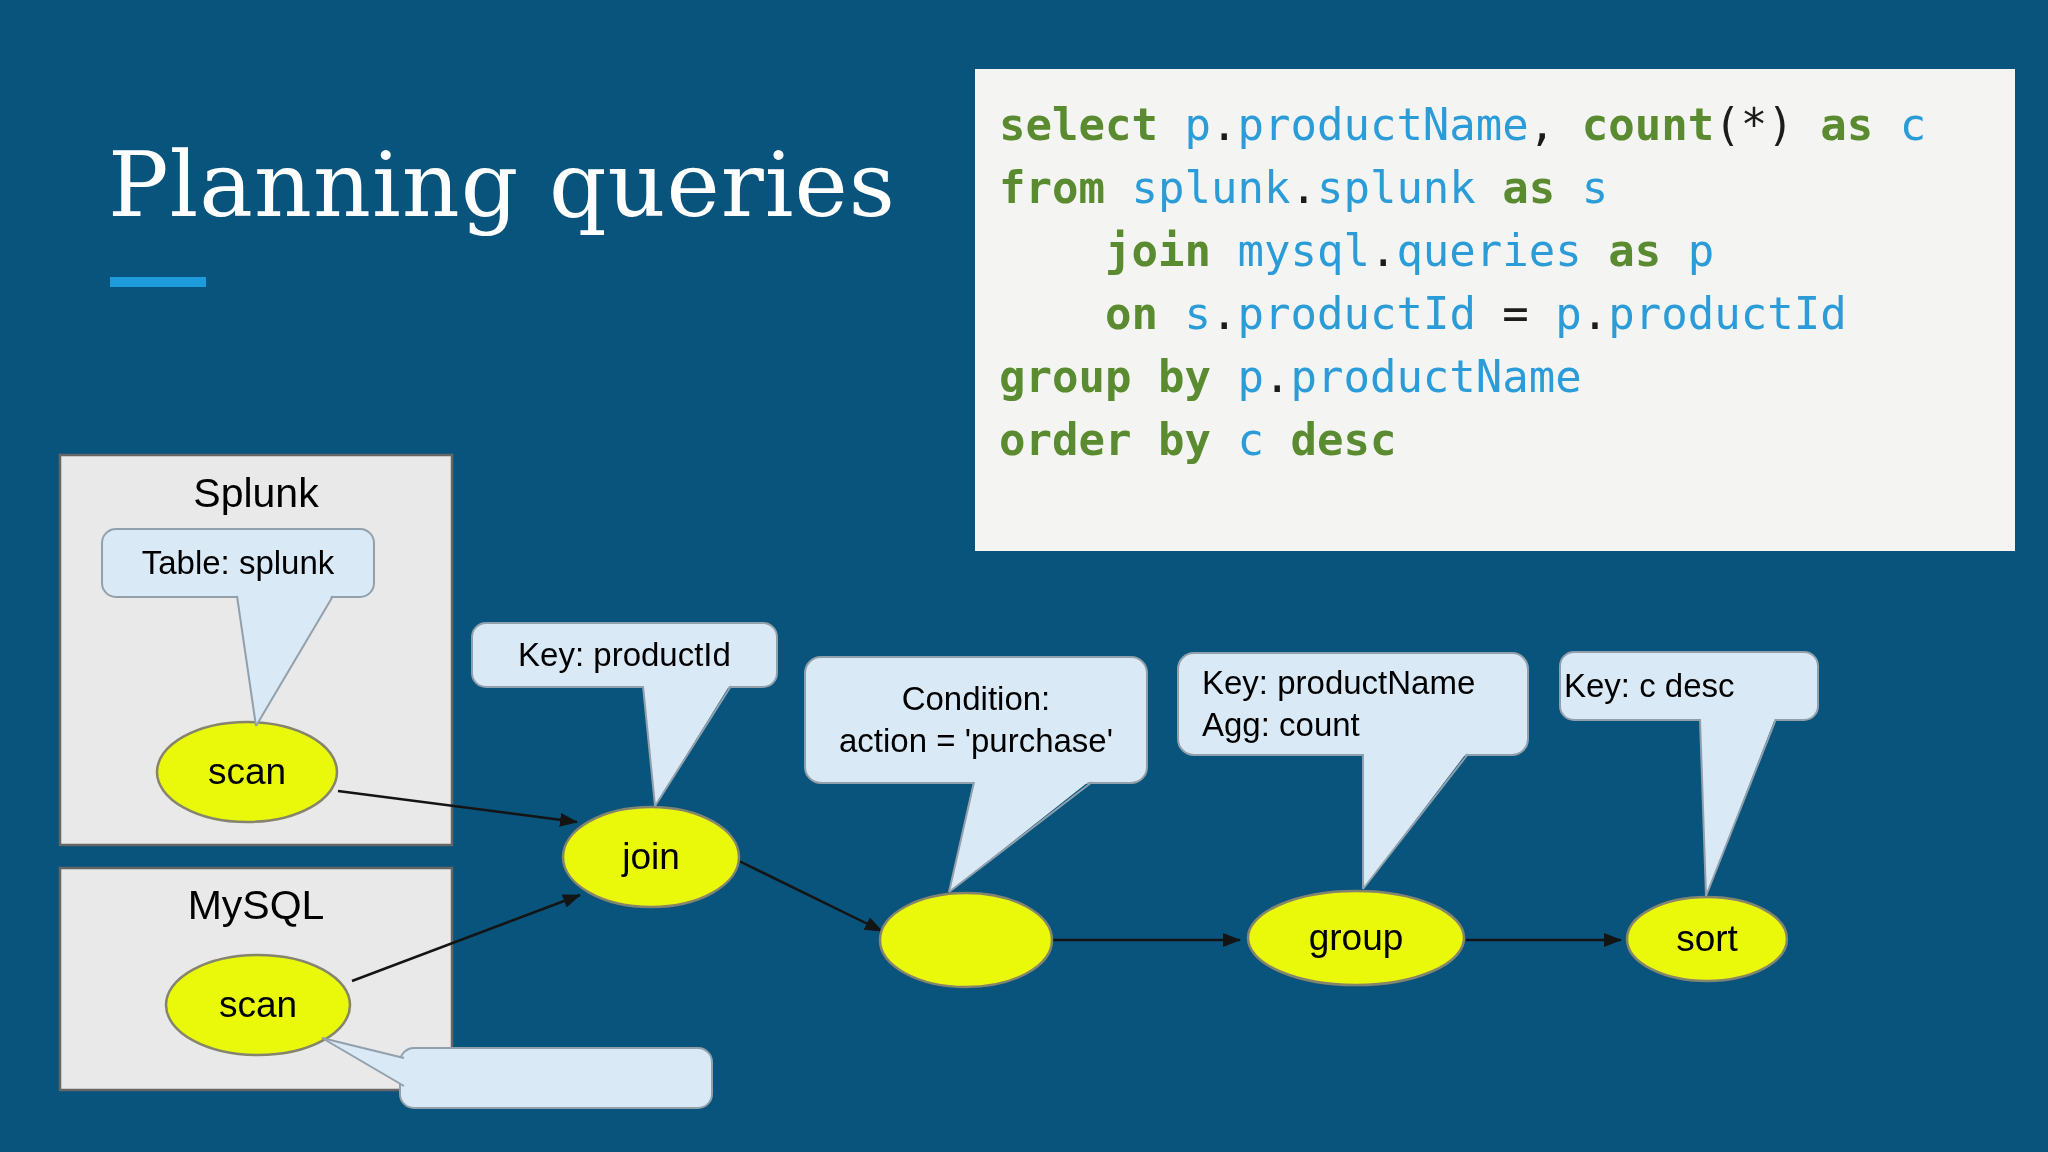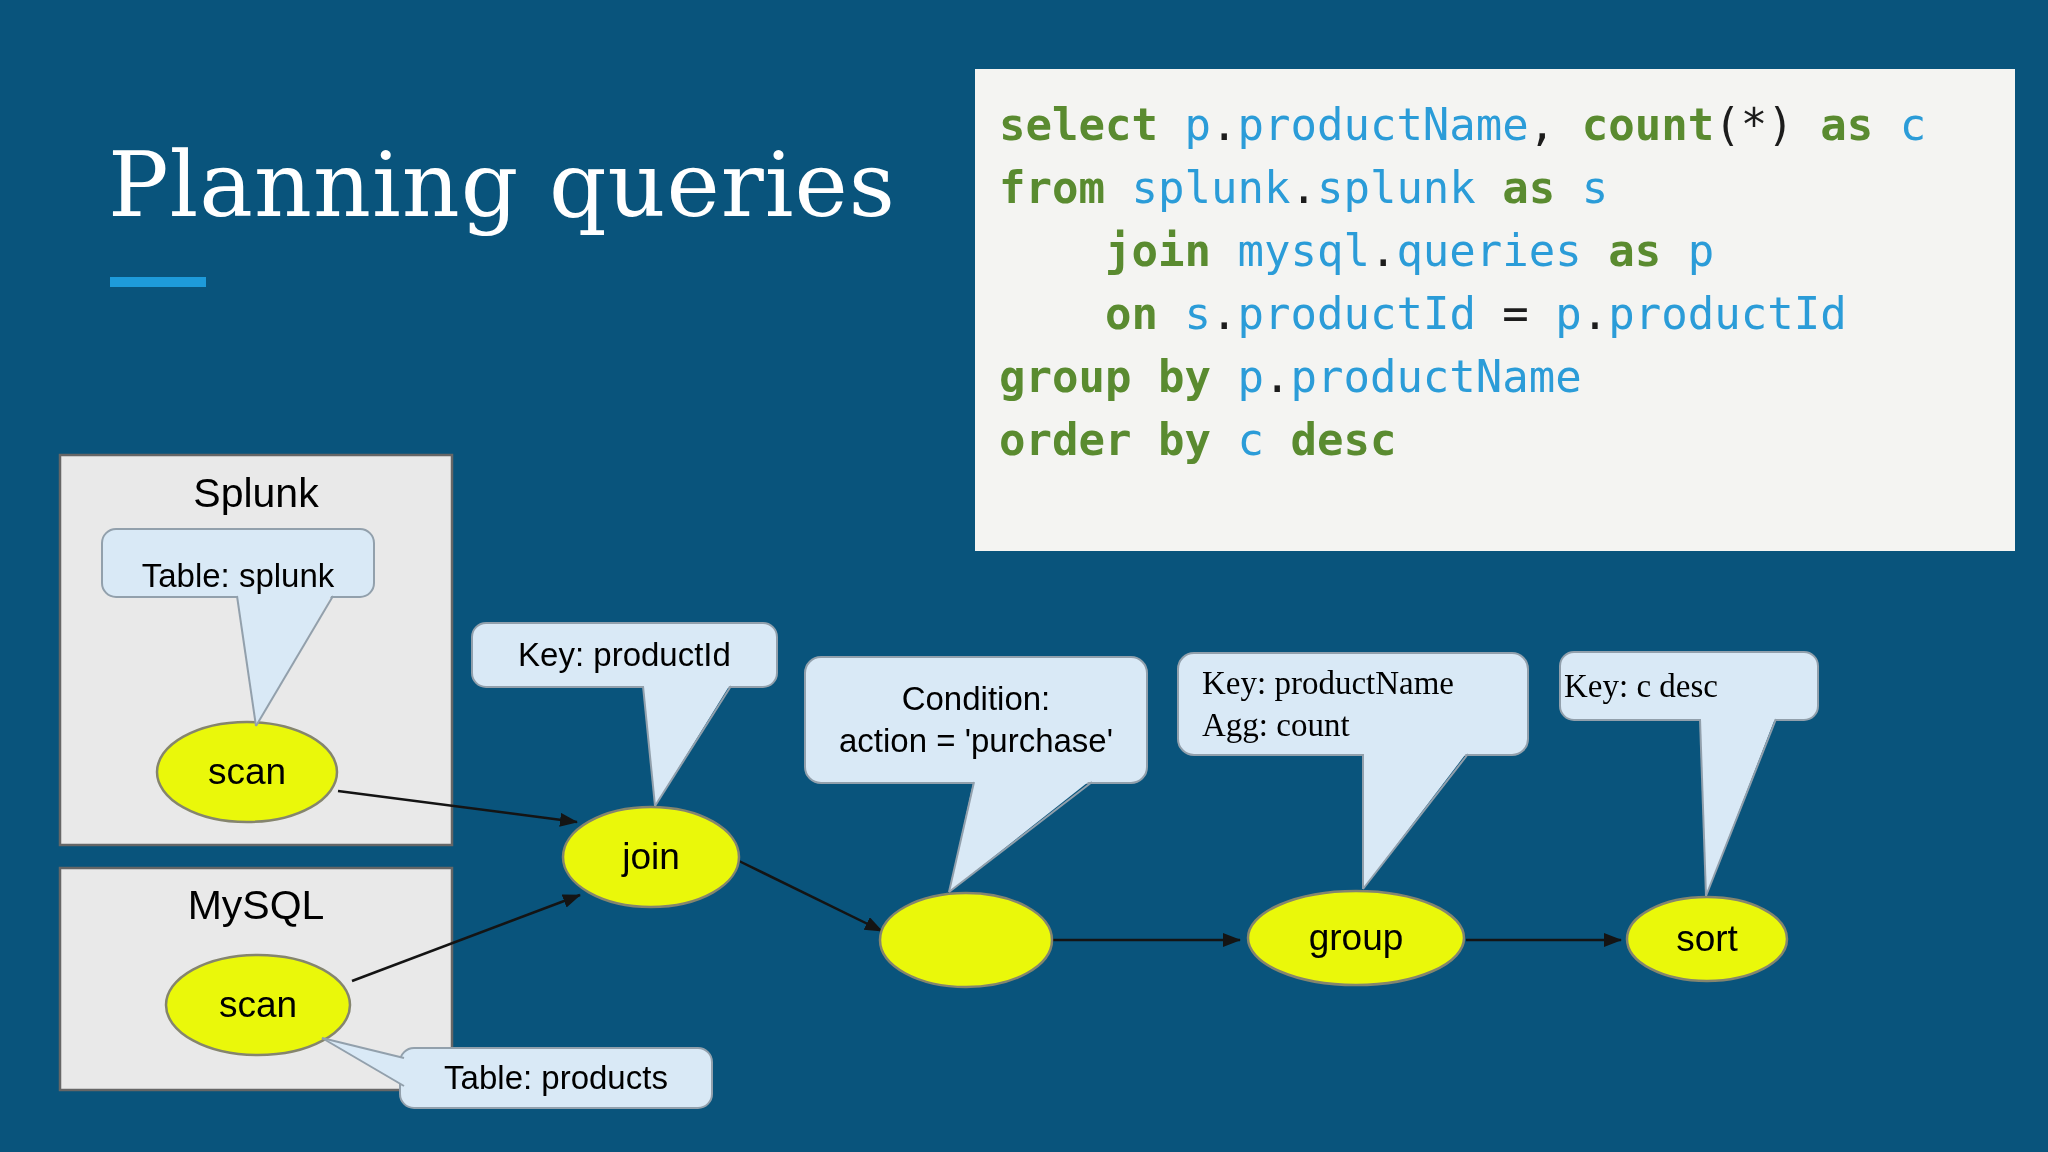--- a/index.html
+++ b/index.html
@@ -51,21 +51,21 @@
   }
   .node-label{
     display:flex; align-items:center; justify-content:center;
     font-size:37px; color:#000;
   }
   .callout-text{
     display:flex; flex-direction:column; justify-content:center;
     font-size:33px; line-height:42px; color:#000; box-sizing:border-box;
   }
   .callout-text.center{align-items:center; text-align:center;}
-  .callout-text.left{align-items:flex-start; padding-left:24px;font-family:Liberation Serif, serif;}
+  .callout-text.left{align-items:flex-start; padding-left:24px;}
 </style>
 </head>
 <body>
 
 <div class="slide">
 
   <div class="abs title">Planning queries</div>
   <div class="abs title-underline"></div>
 
   <div class="abs code-box">
@@ -136,34 +136,31 @@
 
   <div class="abs group-label" style="left:60px; top:468px; width:392px;">Splunk</div>
   <div class="abs group-label" style="left:60px; top:880px; width:392px;">MySQL</div>
 
   <div class="abs node-label" style="left:157px; top:722px; width:180px; height:100px;">scan</div>
   <div class="abs node-label" style="left:166px; top:955px; width:184px; height:100px;">scan</div>
   <div class="abs node-label" style="left:563px; top:807px; width:176px; height:100px;">join</div>
   <div class="abs node-label" style="left:1248px; top:891px; width:216px; height:94px;">group</div>
   <div class="abs node-label" style="left:1627px; top:897px; width:160px; height:84px;">sort</div>
 
-  <div class="abs callout-text center" style="left:102px; top:529px; width:272px; height:68px;justify-content:flex-end;">
+  <div class="abs callout-text center" style="left:102px; top:529px; width:272px; height:68px;">
     <span>Table: splunk</span>
   </div>
   <div class="abs callout-text center" style="left:472px; top:623px; width:305px; height:64px;">
     <span>Key: productId</span>
   </div>
   <div class="abs callout-text center" style="left:805px; top:657px; width:342px; height:126px;">
     <span>Condition:</span>
     <span>action = 'purchase'</span>
   </div>
   <div class="abs callout-text left" style="left:1178px; top:653px; width:350px; height:102px;">
     <span>Key: productName</span>
     <span>Agg: count</span>
   </div>
   <div class="abs callout-text left" style="left:1560px; top:652px; width:258px; height:68px; padding-left:4px;">
     <span>Key: c desc</span>
   </div>
-  <div class="abs callout-text center" style="left:400px; top:1048px; width:312px; height:60px;">
-    <span>Table: products</span>
-  </div>
 
 </div>
 
 </body></html>

